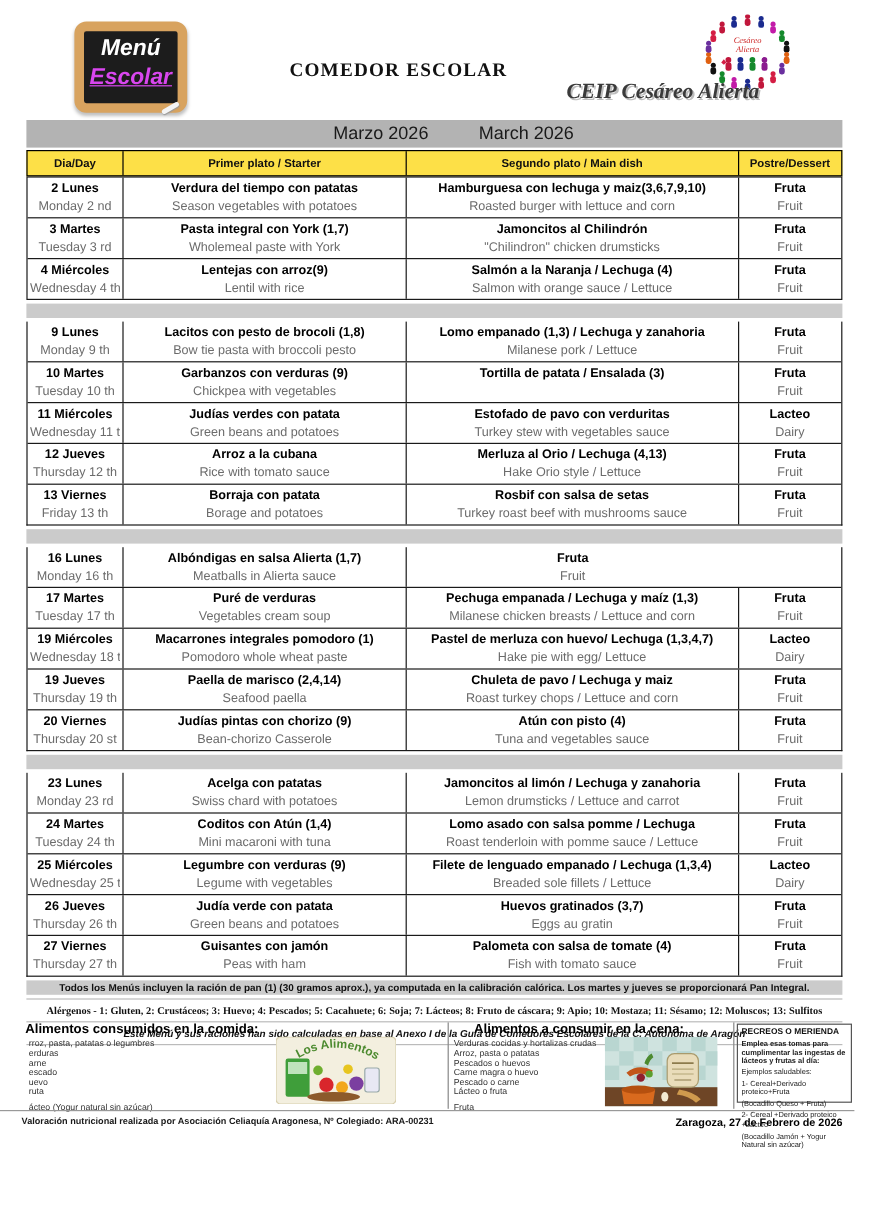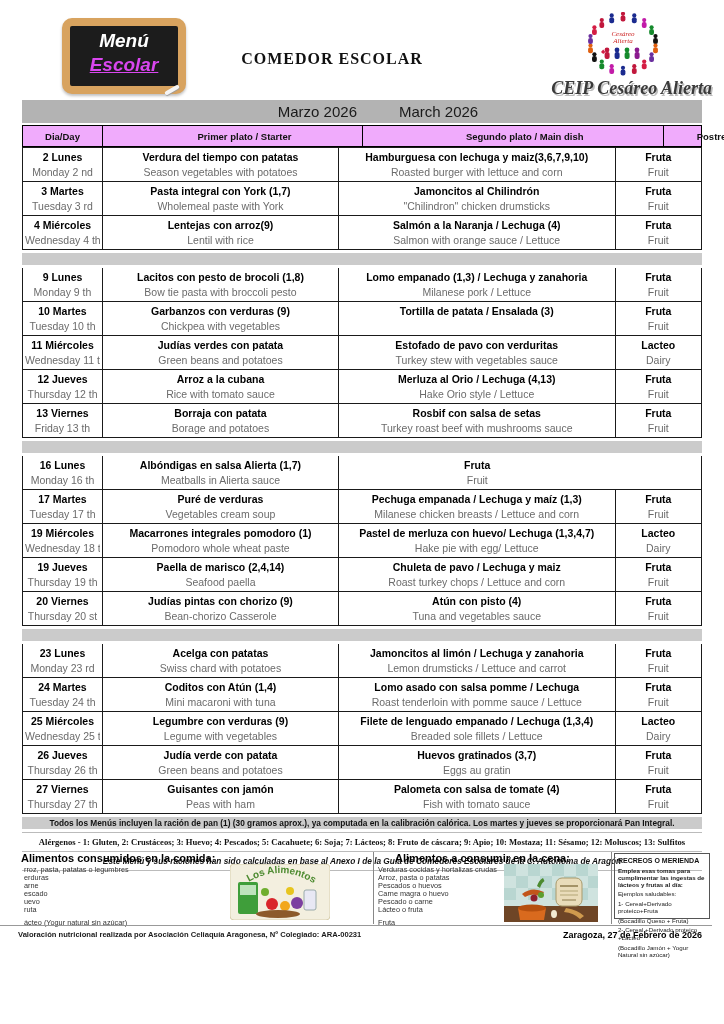--- a/index.html
+++ b/index.html
@@ -2,33 +2,33 @@
 <html><head>
 <meta charset="utf-8">
 <style>
   * { margin:0; padding:0; box-sizing:border-box; }
   html,body { background:#ffffff; }
   body { width:724px; height:1024px; position:relative; overflow:hidden;
          font-family:"Liberation Sans","DejaVu Sans",sans-serif; color:#111; }
 
   
   .page-head { position:absolute; top:12px; left:0; width:724px; height:86px; }
-  .board { position:absolute; left:62px; top:6px; width:124px; height:76px;
+  .board { position:absolute; left:62px; top:6px; width:94px; height:76px;
            background:#1c1c1c; border:8px solid #d8a35f; border-radius:10px;
            box-shadow:0 2px 3px rgba(0,0,0,.25); text-align:center; }
   .board .b1 { color:#fff; font-size:19px; font-weight:bold; font-style:italic; line-height:26px; margin-top:2px;}
   .board .b2 { color:#d946ef; font-size:19px; font-weight:bold; font-style:italic; line-height:22px;
                text-decoration:underline; }
   .chalk { position:absolute; right:-2px; bottom:-6px; width:16px; height:4px; background:#f5f5f5;
            transform:rotate(-30deg); border-radius:2px; box-shadow:0 1px 1px #999; }
   .main-title { position:absolute; left:0; right:60px; top:38px; text-align:center;
                 font-family:"Liberation Serif","DejaVu Serif",serif;
                 font-weight:bold; font-size:16px; letter-spacing:1px; }
   .school-logo { position:absolute; left:577px; top:0px; }
-  .school-name { position:absolute; right:12px; top:66px; width:240px; text-align:right;
+  .school-name { position:absolute; right:12px; top:54px; width:240px; 
                  font-family:"Liberation Serif","DejaVu Serif",serif; font-weight:bold; font-style:italic;
                  font-size:18px; color:#3a3a3a; text-shadow:1.5px 1.5px 0 #bdbdbd; }
 
   
   .month-bar { position:absolute; top:100px; left:22px; width:680px; height:23px; background:#b3b3b3;
                display:flex; align-items:center; justify-content:center; gap:42px;
                font-size:15px; color:#1a1a1a;padding-left:32px; }
 
   
   .menu-table { position:absolute; top:125px; left:22px; width:680px; }
@@ -184,21 +184,21 @@
 
   <div class="school-name">CEIP Cesáreo Alierta</div>
 </div>
 
 <div class="month-bar" style="background: rgb(179, 179, 179);">
   <span>Marzo 2026</span>
   <span>March 2026</span>
 </div>
 
 <div class="menu-table">
-  <div class="thead" style="background: #f0abfc; gap: 24px;">
+  <div class="thead" style="background: #fde047;">
       <div>Dia/Day</div>
       <div>Primer plato / Starter</div>
       <div>Segundo plato / Main dish</div>
       <div>Postre/Dessert</div>
     </div>
   <div>
       <div class="week">
         <div class="day-row">
           <div class="cell">
             <div class="es">2 Lunes</div>

